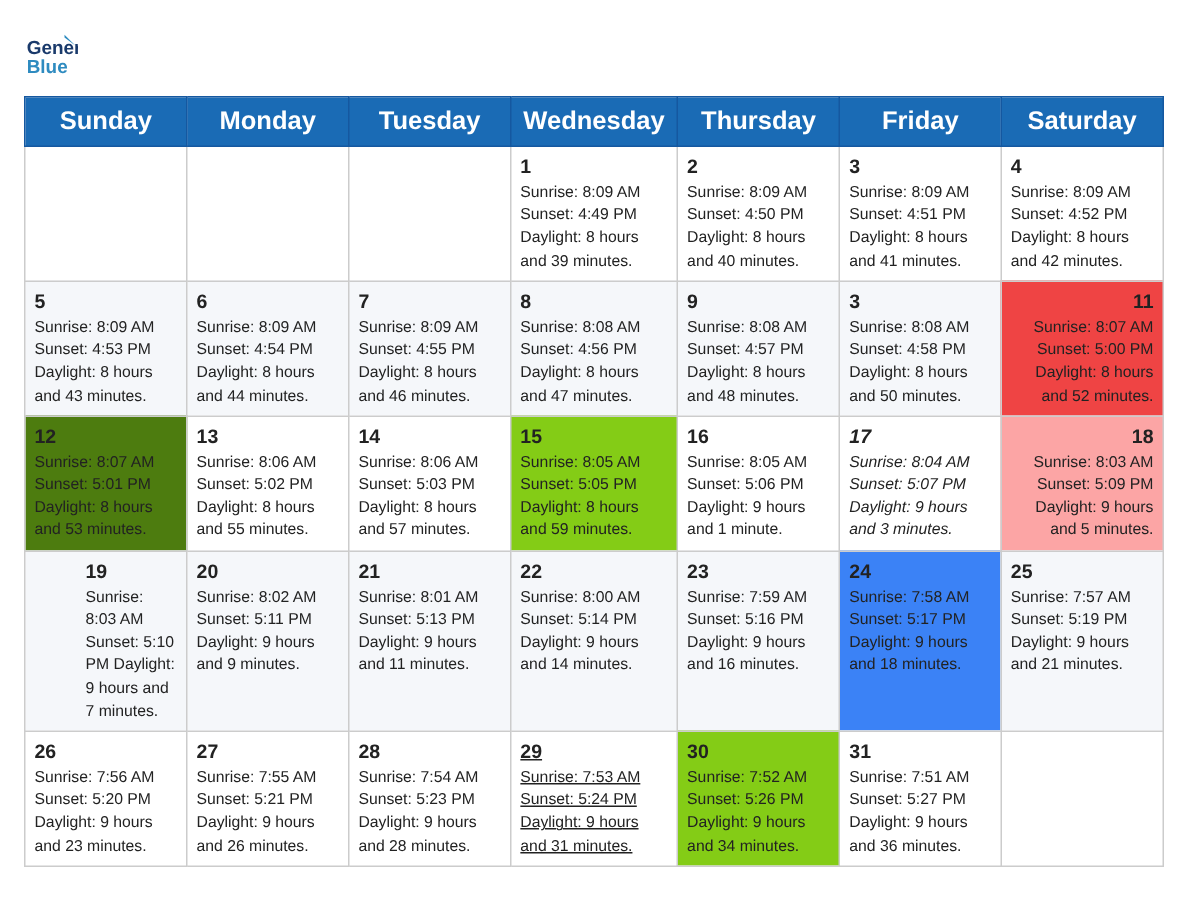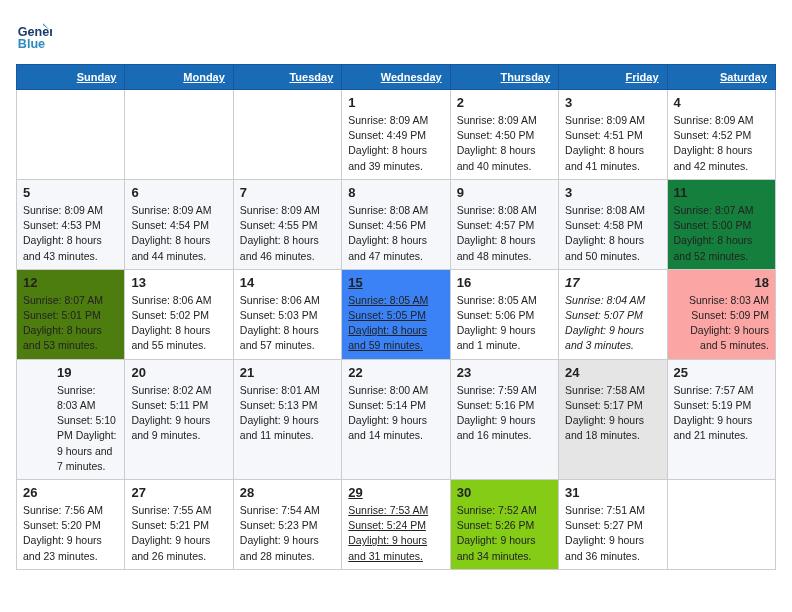--- a/index.html
+++ b/index.html
@@ -38,26 +38,25 @@
       color: #555;
     }
     .calendar {
       width: 100%;
       border-collapse: collapse;
       border: 1px solid #ccc;
     }
     .calendar th {
       background-color: #1a6bb5;
       color: #fff;
-      font-size: 11px;
+      font-size: 17px;
       font-weight: bold;
       padding: 6px 8px;
-      text-align: right;
+      text-align: center;
       border: 1px solid #1558a0;
-      text-decoration: underline;
     }
     .calendar td {
       vertical-align: top;
       padding: 5px 6px;
       border: 1px solid #ccc;
       width: calc(100% / 7);
       min-height: 80px;
       font-size: 11px;
       color: #222;
       background: #fff;
@@ -181,21 +180,21 @@
 Daylight: 8 hours
 and 48 minutes.</div>
         </td>
         <td style="background: rgb(245, 247, 250);">
           <div class="day-number">3</div>
           <div class="day-info">Sunrise: 8:08 AM
 Sunset: 4:58 PM
 Daylight: 8 hours
 and 50 minutes.</div>
         </td>
-        <td style="background: #15803d;">
+        <td style="background: #ef4444; text-align: right;">
           <div class="day-number">11</div>
           <div class="day-info">Sunrise: 8:07 AM
 Sunset: 5:00 PM
 Daylight: 8 hours
 and 52 minutes.</div>
         </td>
       </tr>
       <tr>
         <td style="background: #4d7c0f;">
           <div class="day-number">12</div>
@@ -211,21 +210,21 @@
 Daylight: 8 hours
 and 55 minutes.</div>
         </td>
         <td style="background: rgb(255, 255, 255);">
           <div class="day-number">14</div>
           <div class="day-info">Sunrise: 8:06 AM
 Sunset: 5:03 PM
 Daylight: 8 hours
 and 57 minutes.</div>
         </td>
-        <td style="background: #3b82f6; text-decoration: underline;">
+        <td style="background: #84cc16;">
           <div class="day-number">15</div>
           <div class="day-info">Sunrise: 8:05 AM
 Sunset: 5:05 PM
 Daylight: 8 hours
 and 59 minutes.</div>
         </td>
         <td style="background: rgb(255, 255, 255);">
           <div class="day-number">16</div>
           <div class="day-info">Sunrise: 8:05 AM
 Sunset: 5:06 PM
@@ -276,21 +275,21 @@
 Daylight: 9 hours
 and 14 minutes.</div>
         </td>
         <td style="background: rgb(245, 247, 250);">
           <div class="day-number">23</div>
           <div class="day-info">Sunrise: 7:59 AM
 Sunset: 5:16 PM
 Daylight: 9 hours
 and 16 minutes.</div>
         </td>
-        <td style="background: #e5e5e5;">
+        <td style="background: #3b82f6;">
           <div class="day-number">24</div>
           <div class="day-info">Sunrise: 7:58 AM
 Sunset: 5:17 PM
 Daylight: 9 hours
 and 18 minutes.</div>
         </td>
         <td style="background: rgb(245, 247, 250);">
           <div class="day-number">25</div>
           <div class="day-info">Sunrise: 7:57 AM
 Sunset: 5:19 PM

